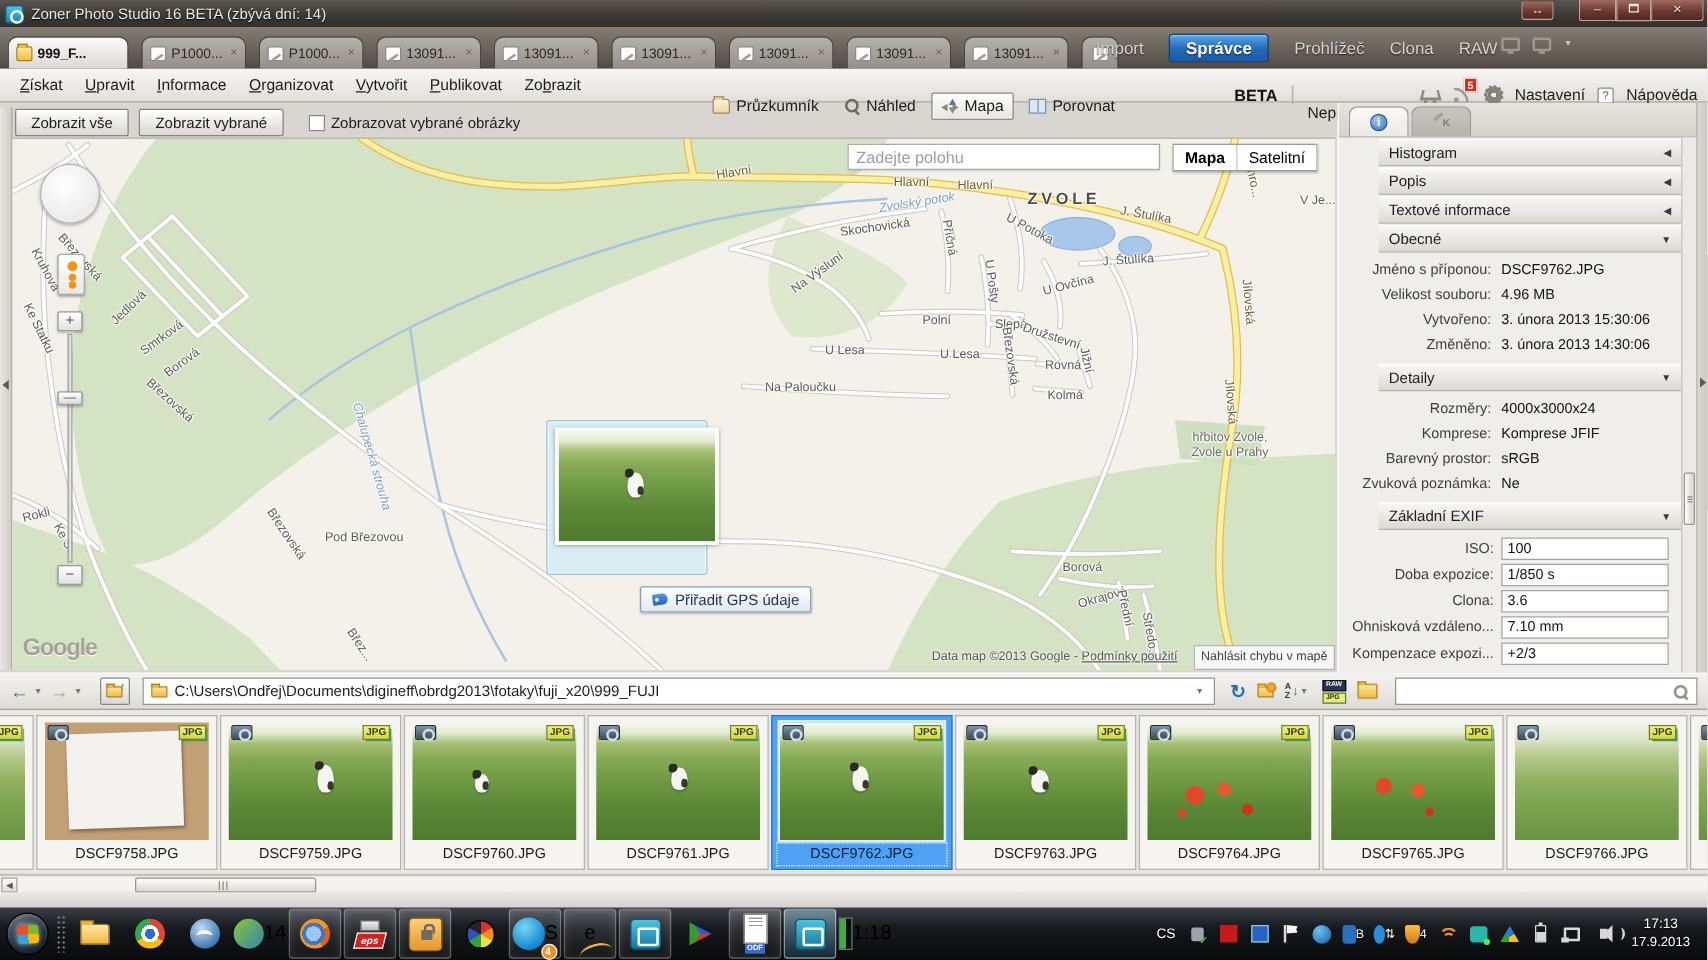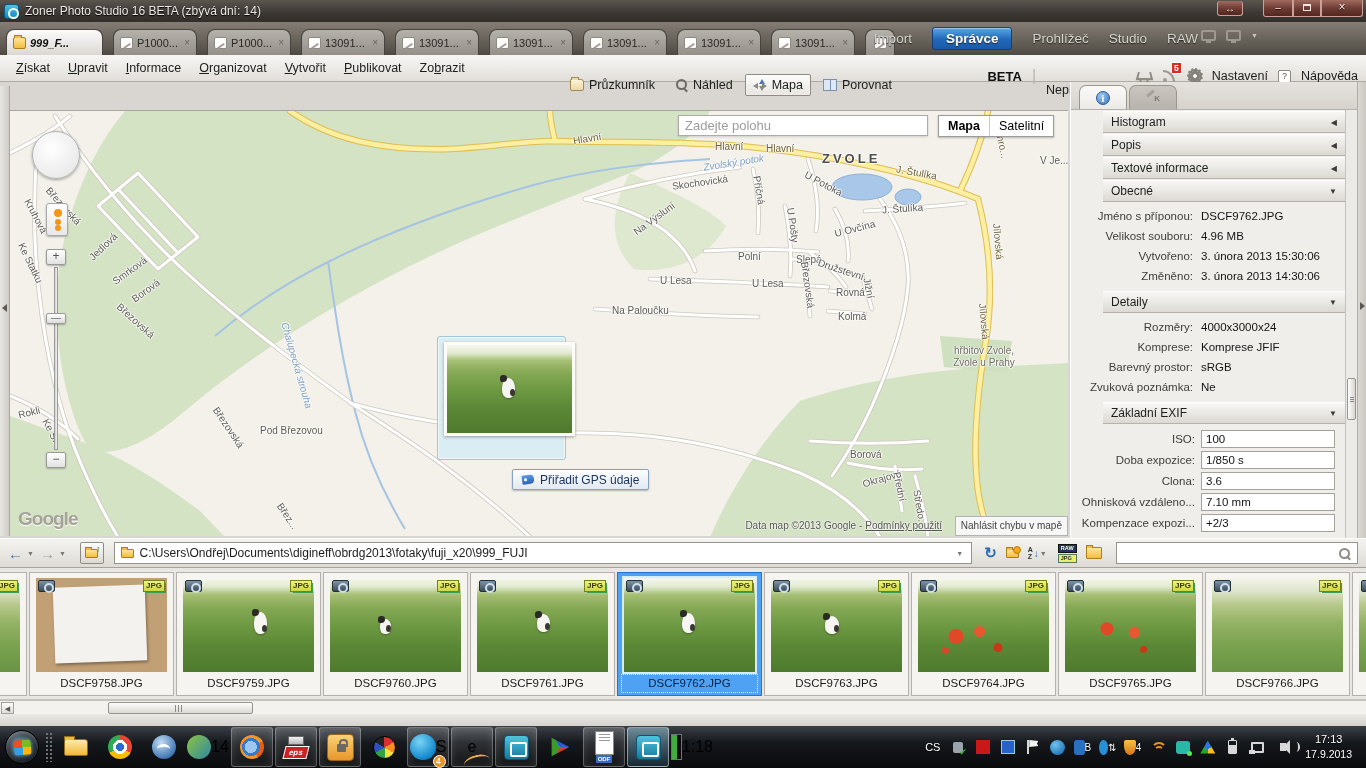--- a/index.html
+++ b/index.html
@@ -28,21 +28,21 @@
   .ftab { height:26px; width:84px; border-radius:8px 8px 0 0; border:1px solid #47433e; border-bottom:none;
     background:linear-gradient(#b5b1ab,#948f89); display:flex; align-items:center; padding:0 6px; gap:4px; cursor:default; }
   .ftab[data-state="active"] { width:97px; background:linear-gradient(#fcfbfa,#dbd8d4); }
   .ftab[data-kind="stub"] { width:30px; justify-content:center; }
   .ficon { width:13px; height:12px; background:#fdfdfb; border:1px solid #8d8а84; border:1px solid #8d8a84; border-radius:2px; position:relative; flex:none; }
   .ficon::after { content:''; position:absolute; left:2px; top:7px; width:8px; height:2px; background:#a99; transform:rotate(-35deg); }
   .ftab[data-kind="folder"] .ficon { background:linear-gradient(#ffe49a,#f3bd3f); border-color:#a97f1e; }
   .ftab[data-kind="folder"] .ficon::before { content:''; position:absolute; left:0; top:-3px; width:6px; height:2px; background:#f3bd3f; border:1px solid #a97f1e; border-bottom:none; }
   .ftab[data-kind="folder"] .ficon::after { display:none; }
   .flabel { font-size:11px; color:#2b2825; white-space:nowrap; overflow:hidden; }
-  .ftab[data-state="active"] .flabel { font-weight:bold; color:#111;font-style:italic; }
+  .ftab[data-state="active"] .flabel { font-weight:bold; color:#111; }
   .fclose { font-size:10px; color:#6b6660; margin-left:auto; }
   .modtabs { position:absolute; right:168px; top:0; height:33px; display:flex; align-items:center; gap:20px; }
   .modtab { font-size:13.5px; color:#d8d4cf; text-shadow:0 1px 1px #222; }
   .modtab[data-state="active"] { background:linear-gradient(#57a7e8,#2168b8 55%,#1a5aa8); border:1px solid #123f7d;
     border-radius:3px; padding:3px 13px; color:#fff; font-weight:bold; box-shadow:inset 0 1px 0 rgba(255,255,255,.4); }
   .screens-icons { position:absolute; right:108px; top:8px; display:flex; gap:10px; align-items:center; }
   .mon { width:15px; height:11px; border:2px solid #9d9890; border-radius:2px; position:relative; }
   .mon::after { content:''; position:absolute; left:3px; bottom:-4px; width:5px; height:2px; background:#9d9890; }
   .mon-caret { color:#c9c5bf; font-size:7px; }
 
@@ -383,21 +383,21 @@
 
     </div>
     <div class="modtabs">
 
         <span class="modtab" data-state="">Import</span>
 
         <span class="modtab" data-state="active">Správce</span>
 
         <span class="modtab" data-state="">Prohlížeč</span>
 
-        <span class="modtab" data-state="">Studio</span>
+        <span class="modtab" data-state="">Clona</span>
 
         <span class="modtab" data-state="">RAW</span>
 
     </div>
     <div class="screens-icons">
       <span class="mon"></span>
       <span class="mon"></span>
       <span class="mon-caret">▼</span>
     </div>
   </div>
@@ -457,20 +457,28 @@
       <span class="icon-bell">
         <span class="badge">5</span>
       </span>
       <span class="icon-gear"></span>
       <span class="settings-label">Nastavení</span>
       <span class="icon-help">?</span>
       <span class="help-label">Nápověda</span>
     </div>
   </div>
 
+  <div class="map-toolbar">
+    <button class="tbtn">Zobrazit vše</button>
+    <button class="tbtn">Zobrazit vybrané</button>
+    <span class="cbwrap">
+      <span class="checkbox"></span>
+      <span class="cblabel">Zobrazovat vybrané obrázky</span>
+    </span>
+  </div>
 
   <div class="lstrip">
       <span class="arr"></span>
     </div>
 
   <div class="map">
     <svg width="1058" height="426" viewBox="0 0 1058 426">
       <rect x="0" y="0" width="1058" height="426" fill="#f3f1ea"></rect>
       <path d="M115,0 L700,0 C690,20 660,45 620,62 C540,95 470,120 400,155 C320,195 240,245 175,300 C140,330 110,345 80,340 C55,300 40,220 50,150 C60,90 85,35 115,0 Z" fill="#d5e3c5"></path>
       <path d="M0,305 L70,330 C110,345 150,370 190,400 L215,426 L0,426 Z" fill="#d5e3c5"></path>

